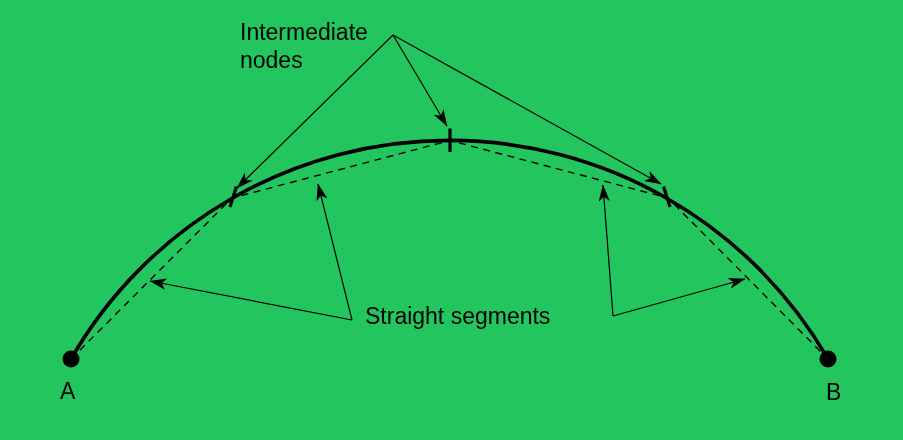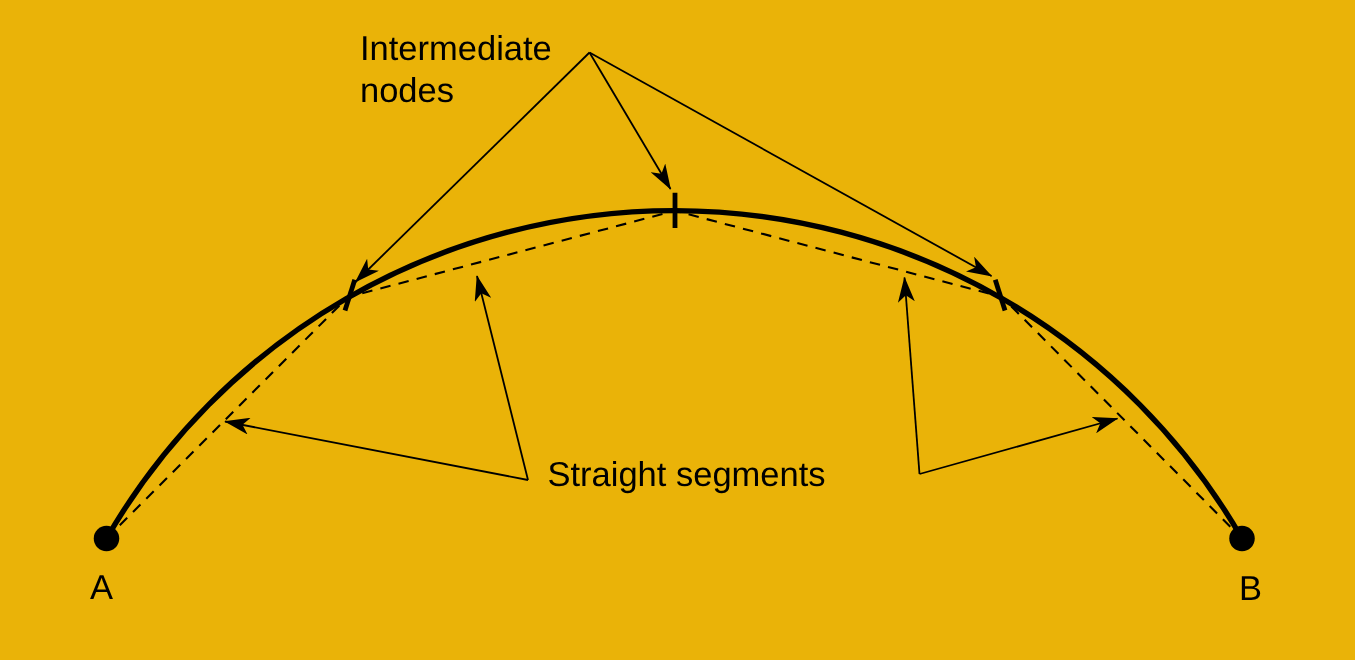--- a/index.html
+++ b/index.html
@@ -4,21 +4,21 @@
 <style>
   html, body {
     margin: 0;
     padding: 0;
     background: #ffffff;
   }
   .figure-canvas {
     position: relative;
     width: 903px;
     height: 440px;
-    background: #eab308;
+    background: #22c55e;
     overflow: hidden;
   }
   svg text {
     font-family: "Liberation Sans", sans-serif;
     font-size: 23px;
     fill: #000000;
   }
   .ink-stroke       { stroke: #000000; fill: none; }
   .curve-main       { stroke-width: 3.6; stroke-linecap: round; }
   .chord-dashed     { stroke-width: 1.4; stroke-dasharray: 7 5.5; }

